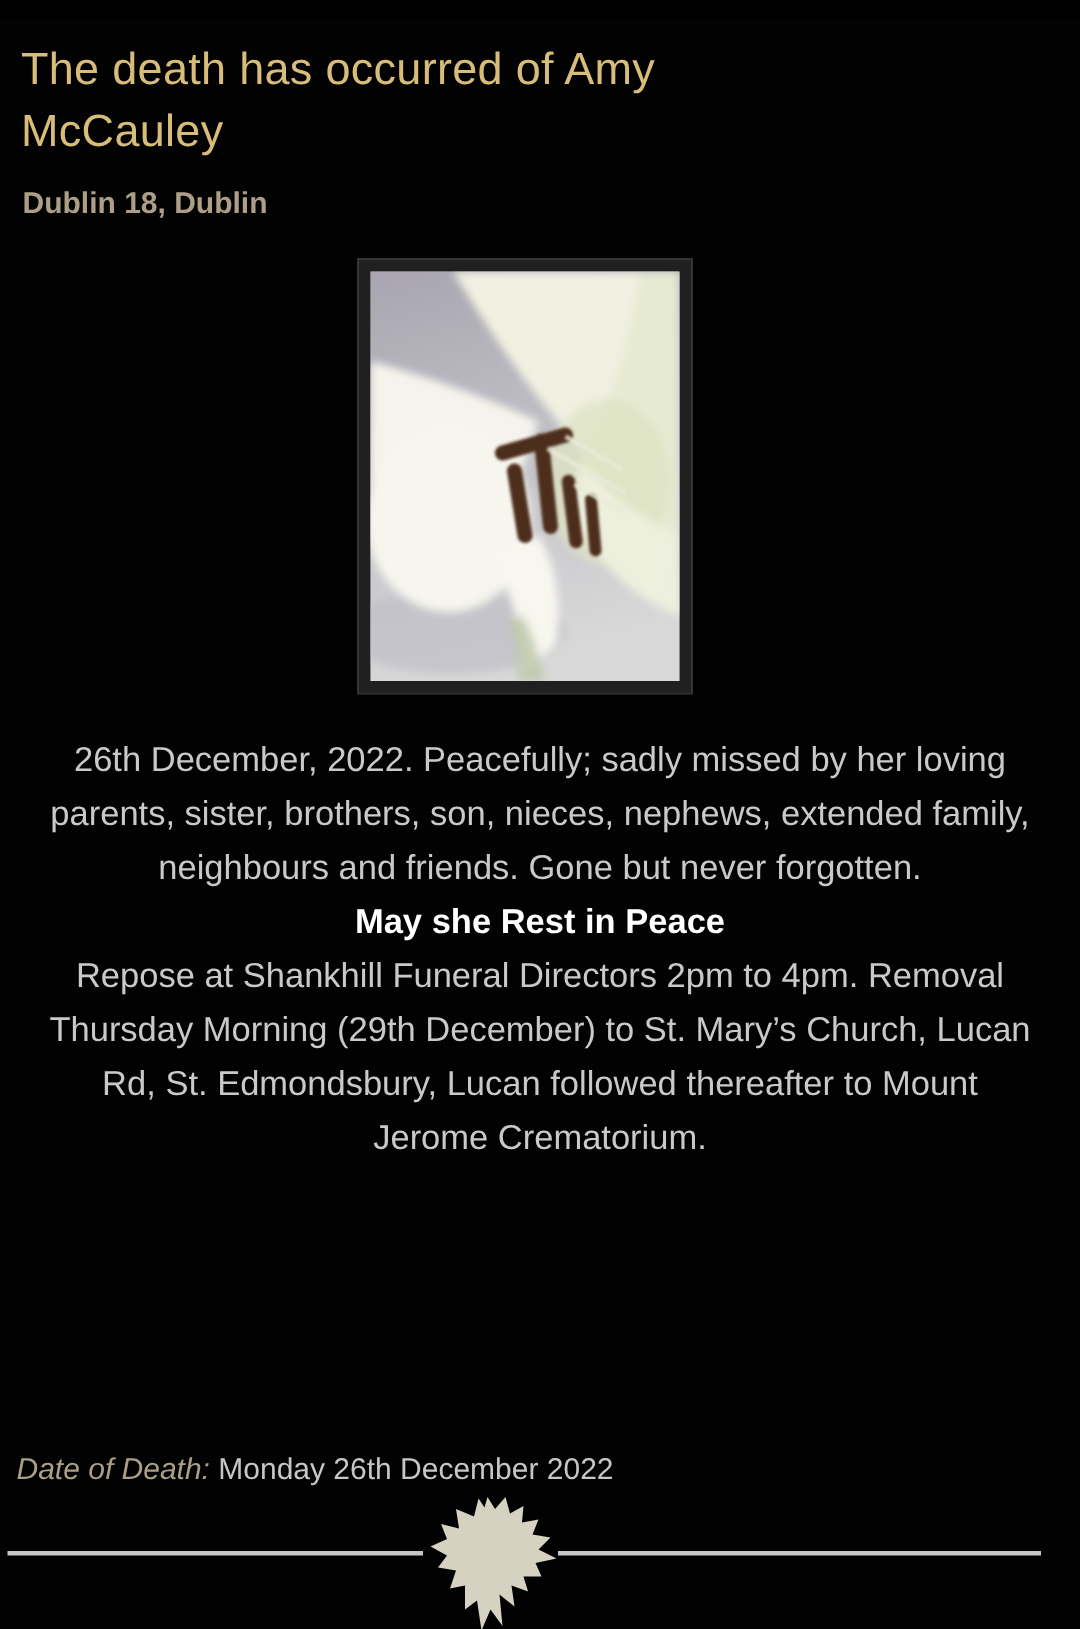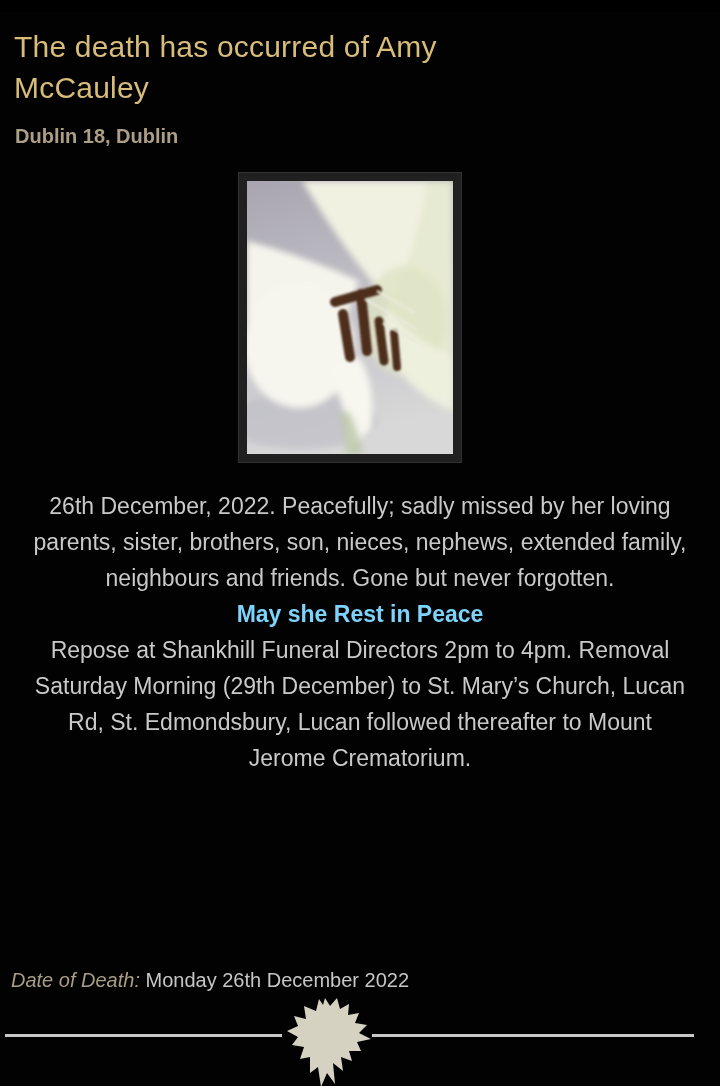--- a/index.html
+++ b/index.html
@@ -23,21 +23,21 @@
     width:222px; height:289px;
     border:8px solid #202020; outline:1px solid #323232;
     background:#b9b7bf;
   }
   .photo-frame svg { display:block; width:100%; height:100%; }
   .obituary {
     position:absolute; left:30px; top:476px; width:660px;
     text-align:center; font-size:23px; line-height:36px;
     color:#c9c9c9; font-weight:400;
   }
-  .obituary .rip { font-weight:bold; color:#7dd3fc; }
+  .obituary .rip { font-weight:bold; color:#ffffff; }
   .obituary .donations { font-style:italic; }
   .meta-row { position:absolute; left:11px; font-size:20px; line-height:25px; }
   .meta-row .label { font-style:italic; color:#a99e86; }
   .meta-row .value { color:#c6c6c6; }
   .meta-published { top:902px; }
   .meta-death { top:956px; }
   .divider-line {
     position:absolute; top:1022px; height:3px; background:#c6c6c6;
   }
   .divider-line.left  { left:5px;  width:277px; }
@@ -92,21 +92,21 @@
         <line x1="168" y1="132" x2="130" y2="110"></line>
         <line x1="170" y1="148" x2="118" y2="118"></line>
         <line x1="168" y1="160" x2="136" y2="142"></line>
       </g>
     </svg>
   </div>
 
   <div class="obituary">
     <div>26th December, 2022. Peacefully; sadly missed by her loving parents, sister, brothers, son, nieces, nephews, extended family, neighbours and friends. Gone but never forgotten.</div>
     <div class="rip">May she Rest in Peace</div>
-    <div>Repose at Shankhill Funeral Directors 2pm to 4pm. Removal Saturday Morning (29th December) to St. Mary’s Church, Lucan Rd, St. Edmondsbury, Lucan followed thereafter to Mount Jerome Crematorium.</div>
+    <div>Repose at Shankhill Funeral Directors 2pm to 4pm. Removal Thursday Morning (29th December) to St. Mary’s Church, Lucan Rd, St. Edmondsbury, Lucan followed thereafter to Mount Jerome Crematorium.</div>
   </div>
 
 
   <div class="meta-row meta-death">
     <span class="label">Date of Death:</span>
     <span class="value">Monday 26th December 2022</span>
   </div>
 
   <div class="divider-line left"></div>
   <div class="divider-line right"></div>

